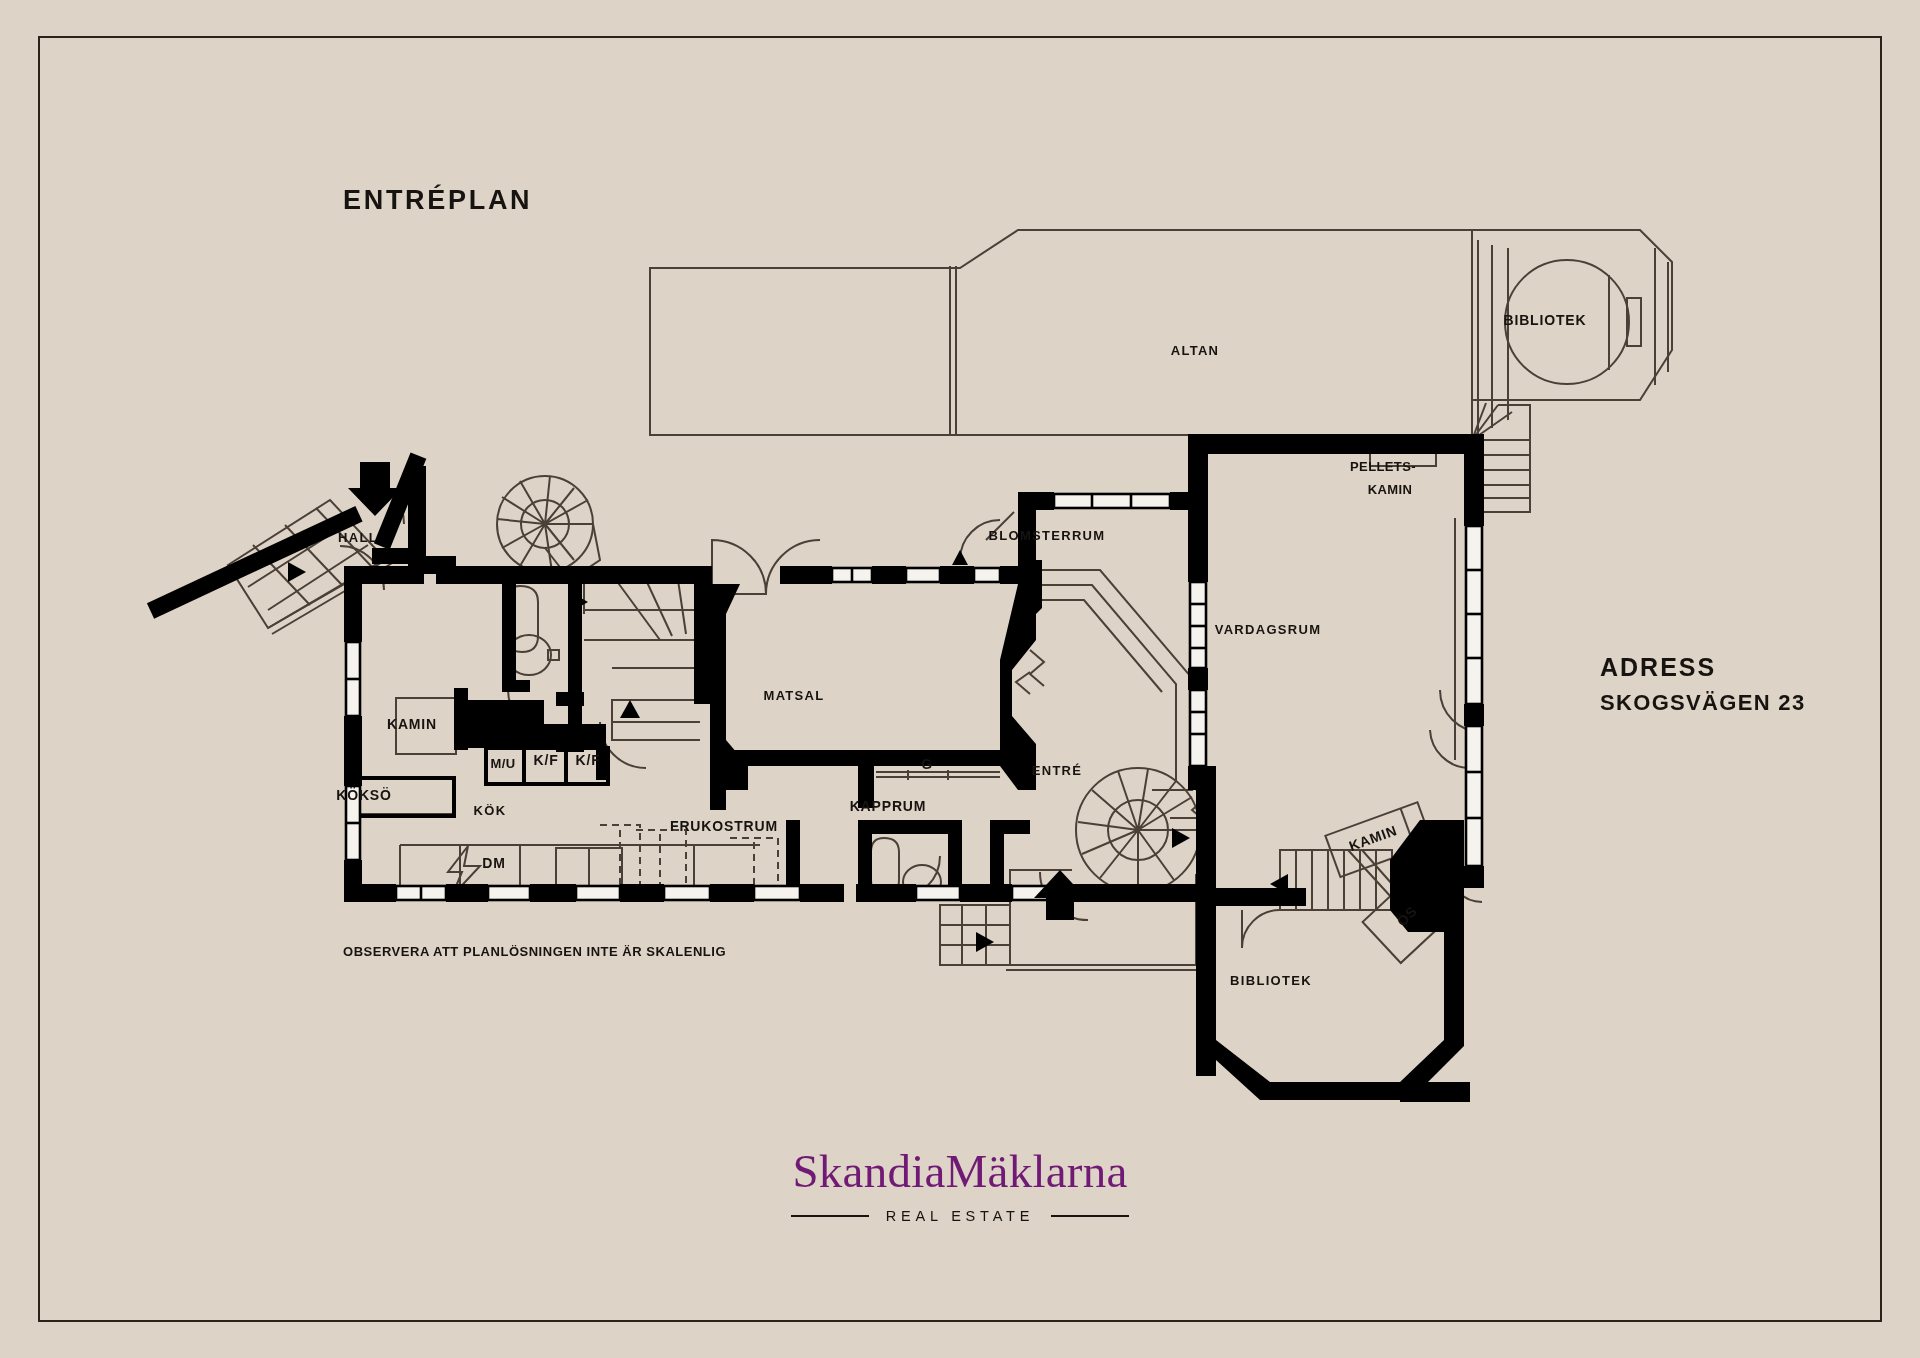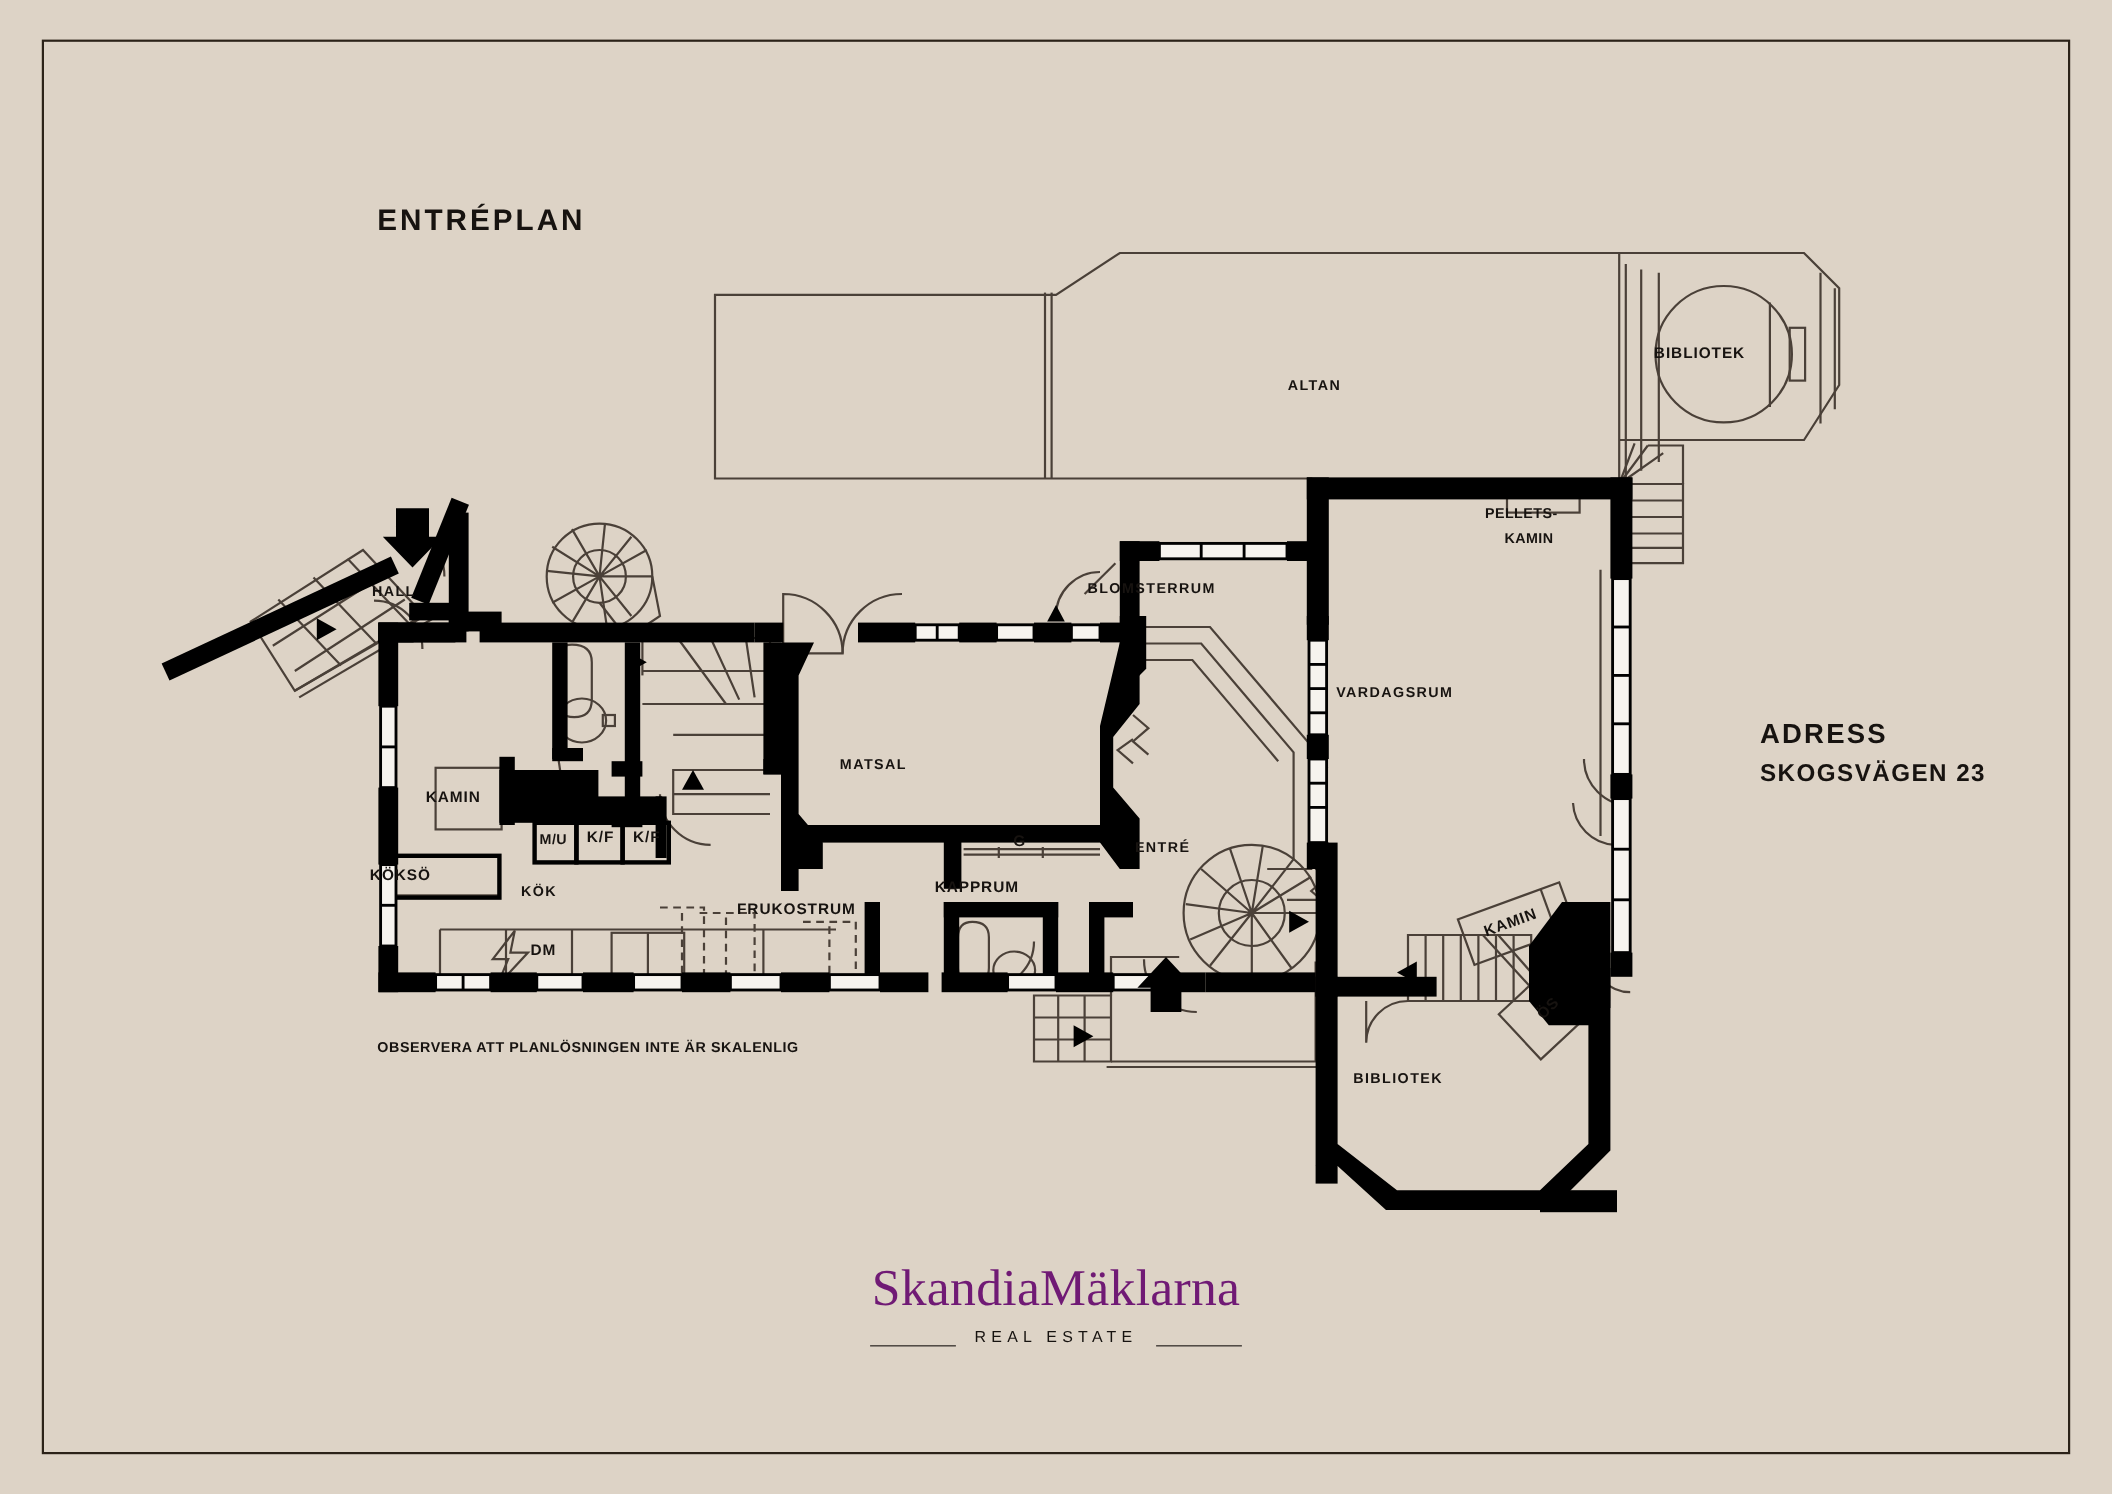--- a/index.html
+++ b/index.html
@@ -34,21 +34,21 @@
   #logo{
     position:absolute;left:0;right:0;top:1148px;text-align:center;
   }
   #logo .wordmark{
     font-family:"Liberation Serif", serif;
     font-size:47px;color:#701a75;letter-spacing:.005em;
     line-height:1;
   }
   #logo .sub{
     margin-top:13px;
-    display:flex;align-items:flex-end;justify-content:center;gap:17px;
+    display:flex;align-items:center;justify-content:center;gap:17px;
     font-size:14.5px;letter-spacing:.33em;color:#171310;
     font-family:"Liberation Sans", sans-serif;font-weight:500;
   }
   #logo .sub .rule{display:block;width:78px;height:1.4px;background:#171310;}
 </style>
 </head>
 <body>
 
 <div id="frame"></div>
 

